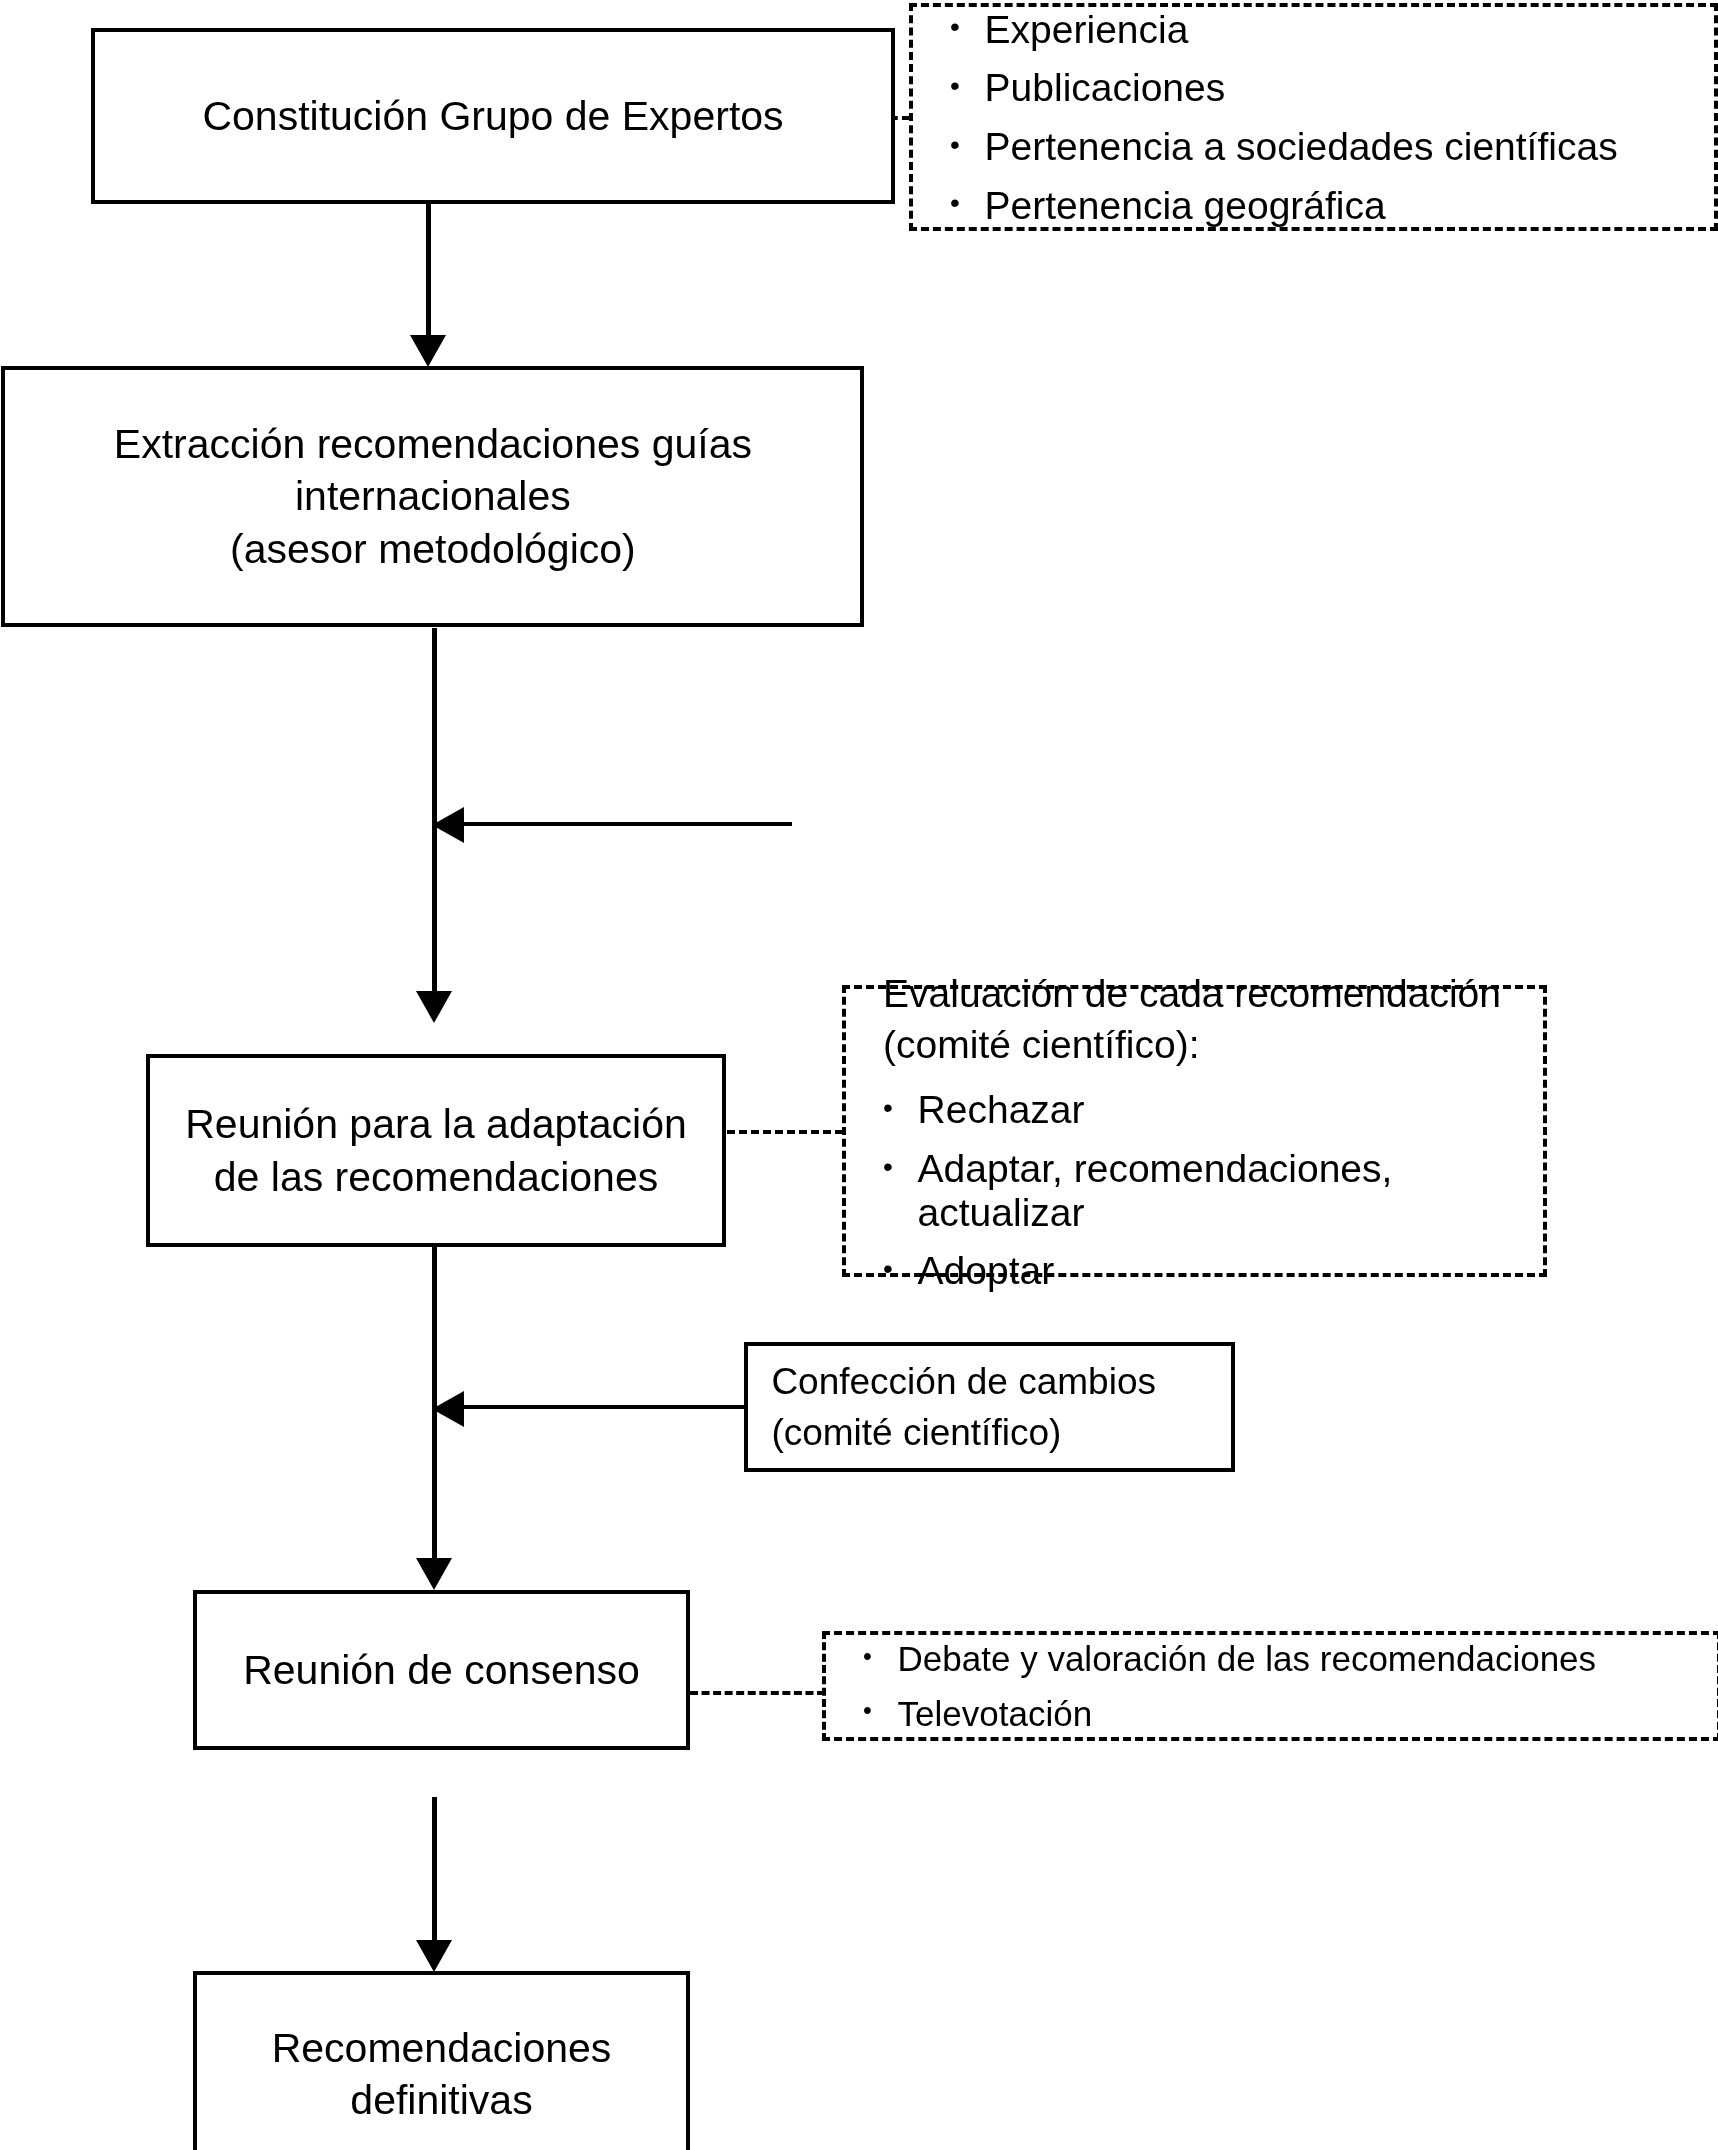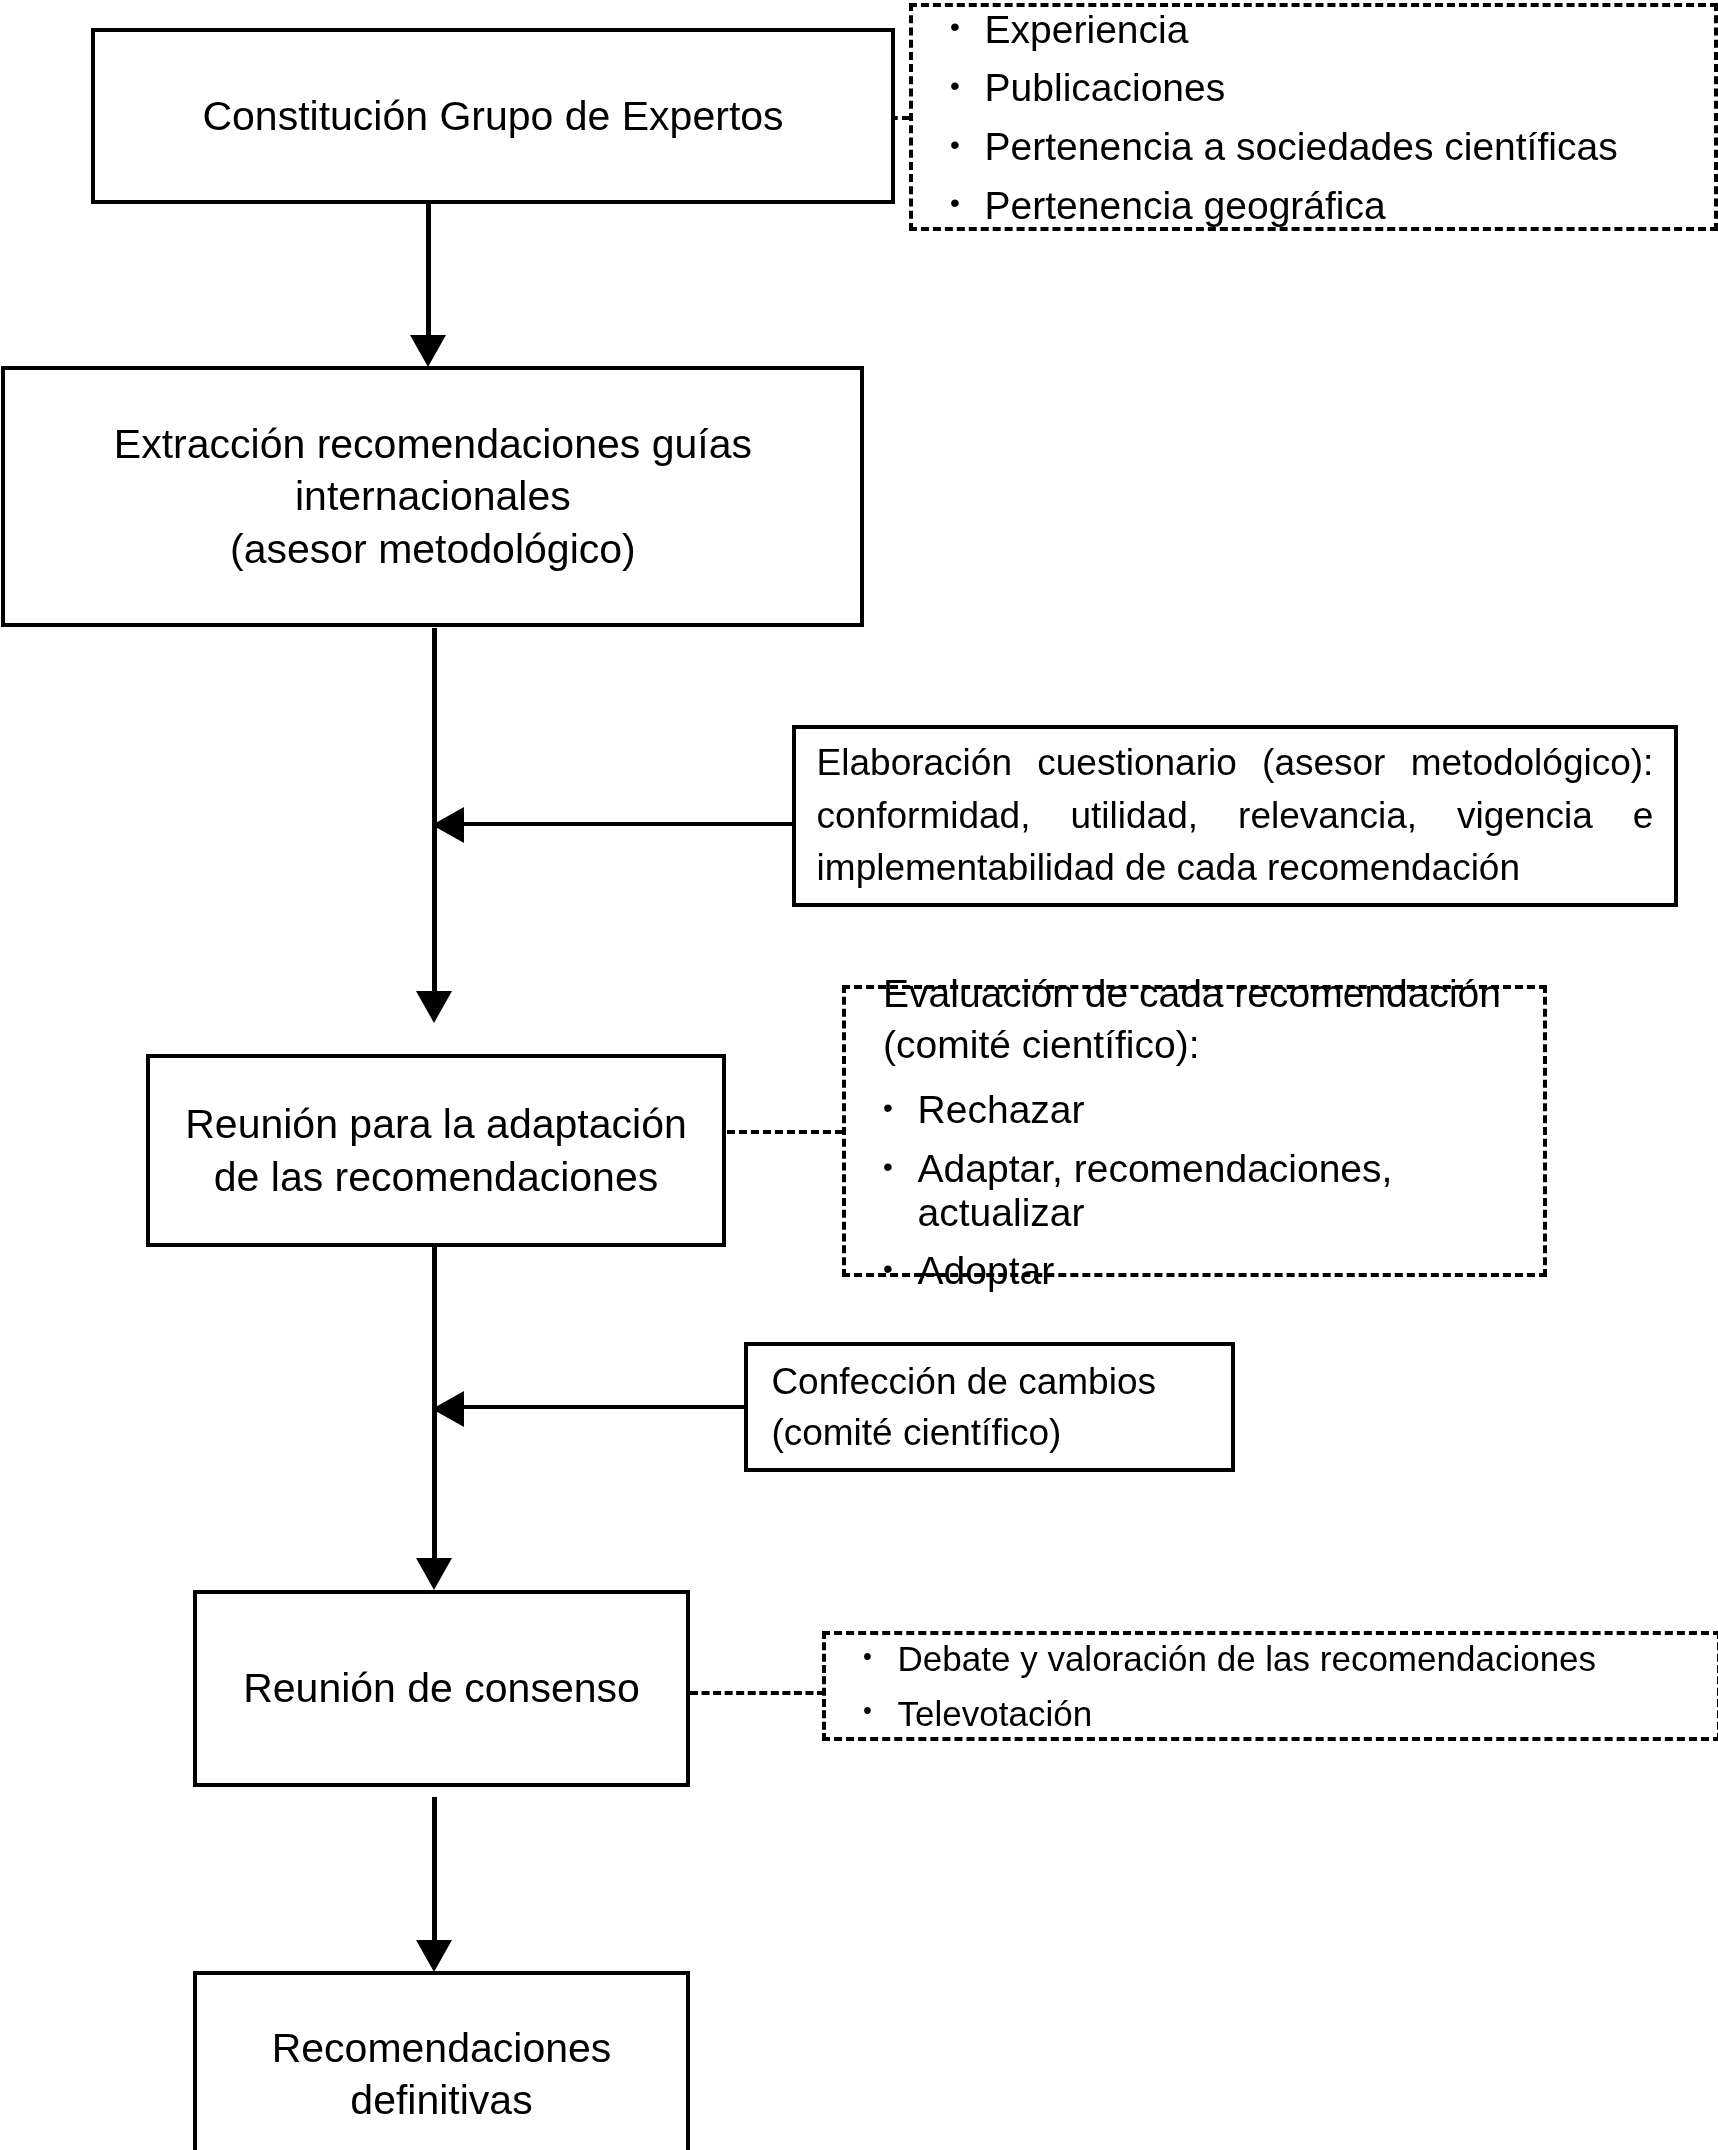--- a/index.html
+++ b/index.html
@@ -179,32 +179,29 @@
     <div class="box-text fs-main">Extracción recomendaciones guías
 internacionales
 (asesor metodológico)</div>
   </div>
 
   <div class="box" style="left:146px; top:1054px; width:580px; height:193px;">
     <div class="box-text fs-main">Reunión para la adaptación
 de las recomendaciones</div>
   </div>
 
-  <div class="box" style="left:193px; top:1590px; width:497px; height:197px;">
+  <div class="box" style="left:193px; top:1590px; width:497px; height:160px;">
     <div class="box-text fs-main">Reunión de consenso</div>
   </div>
 
   <div class="box" style="left:193px; top:1971px; width:497px; height:206px;">
     <div class="box-text fs-main">Recomendaciones
 definitivas</div>
   </div>
 
-  <div class="side-box" style="left:792px; top:725px; width:886px; height:182px;">
-    <div class="justified fs-note">Elaboración cuestionario (asesor metodológico): conformidad, utilidad, relevancia, vigencia e implementabilidad de cada recomendación</div>
-  </div>
 
   <div class="side-box" style="left:744px; top:1342px; width:491px; height:130px;">
     <div class="left-text fs-note">Confección de cambios
 (comité científico)</div>
   </div>
 
   <div class="box-dashed" style="left:909px; top:3.4px; width:809px; height:228px;">
     <div class="note-inner">
       <ul class="bullets fs-list">
         <li>Experiencia</li>

